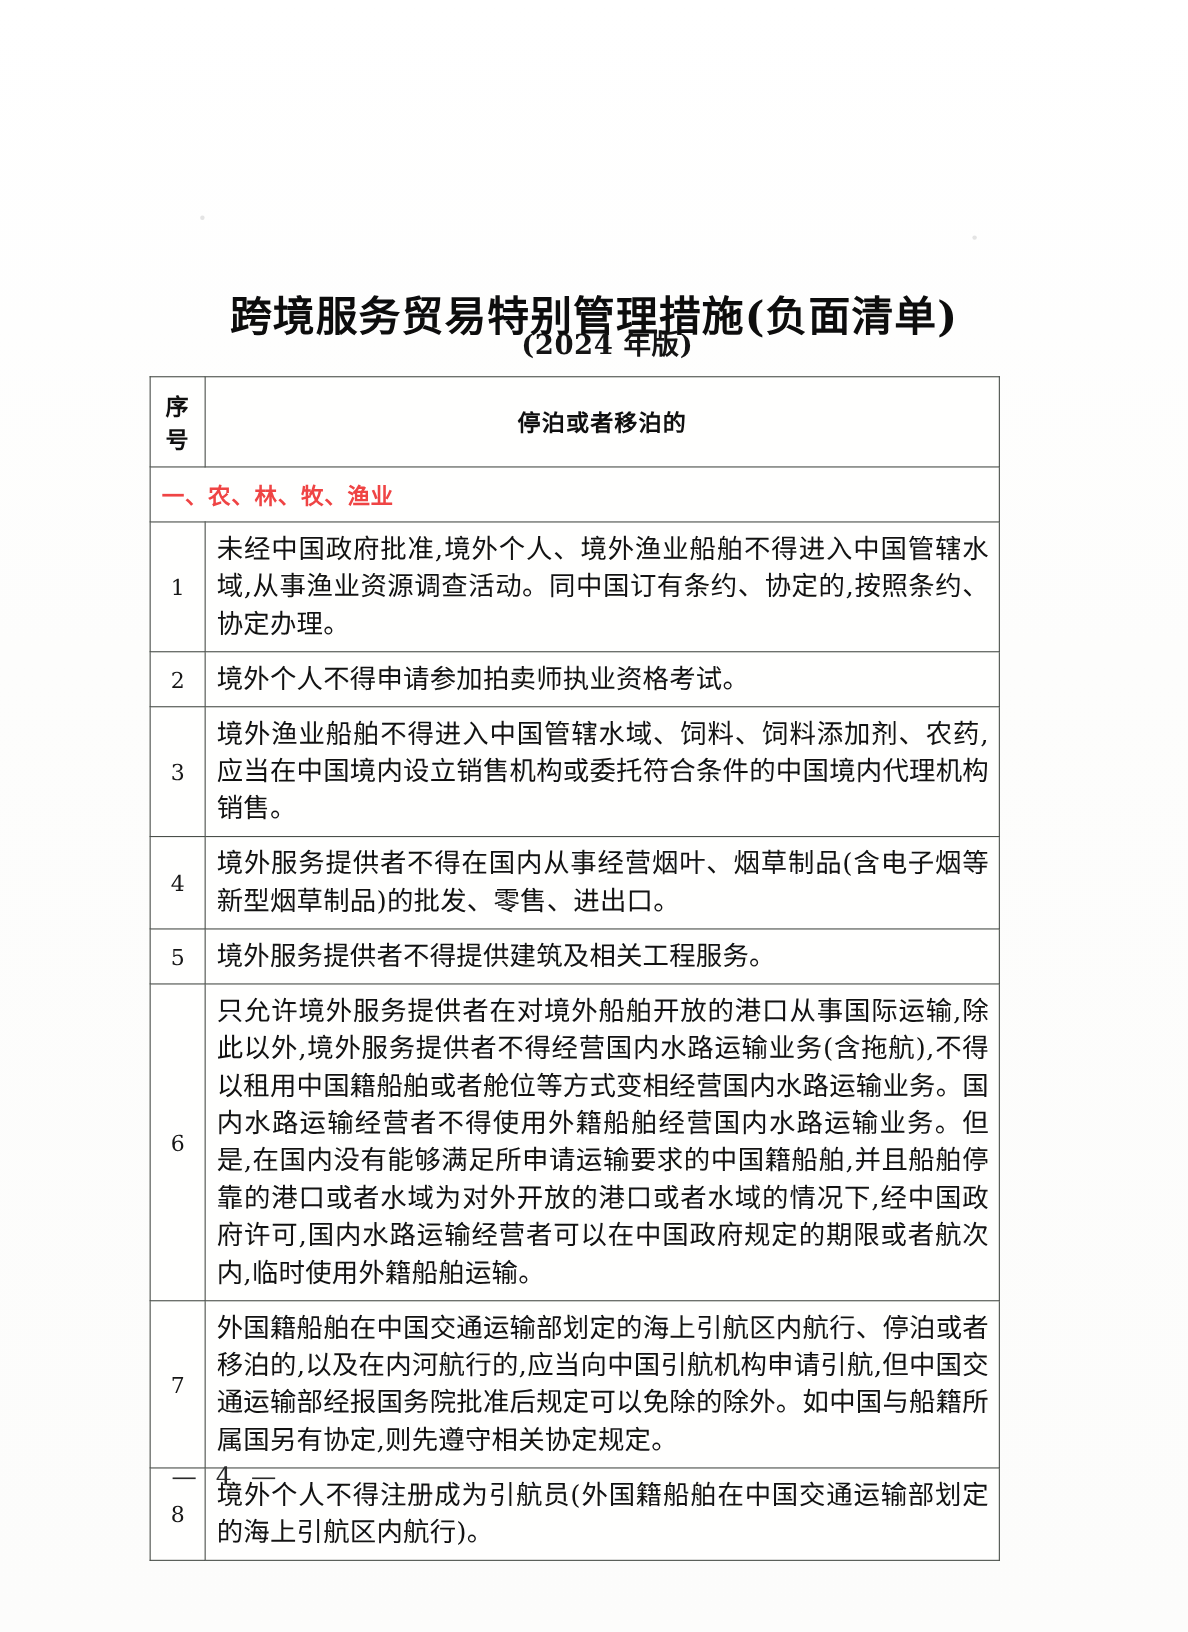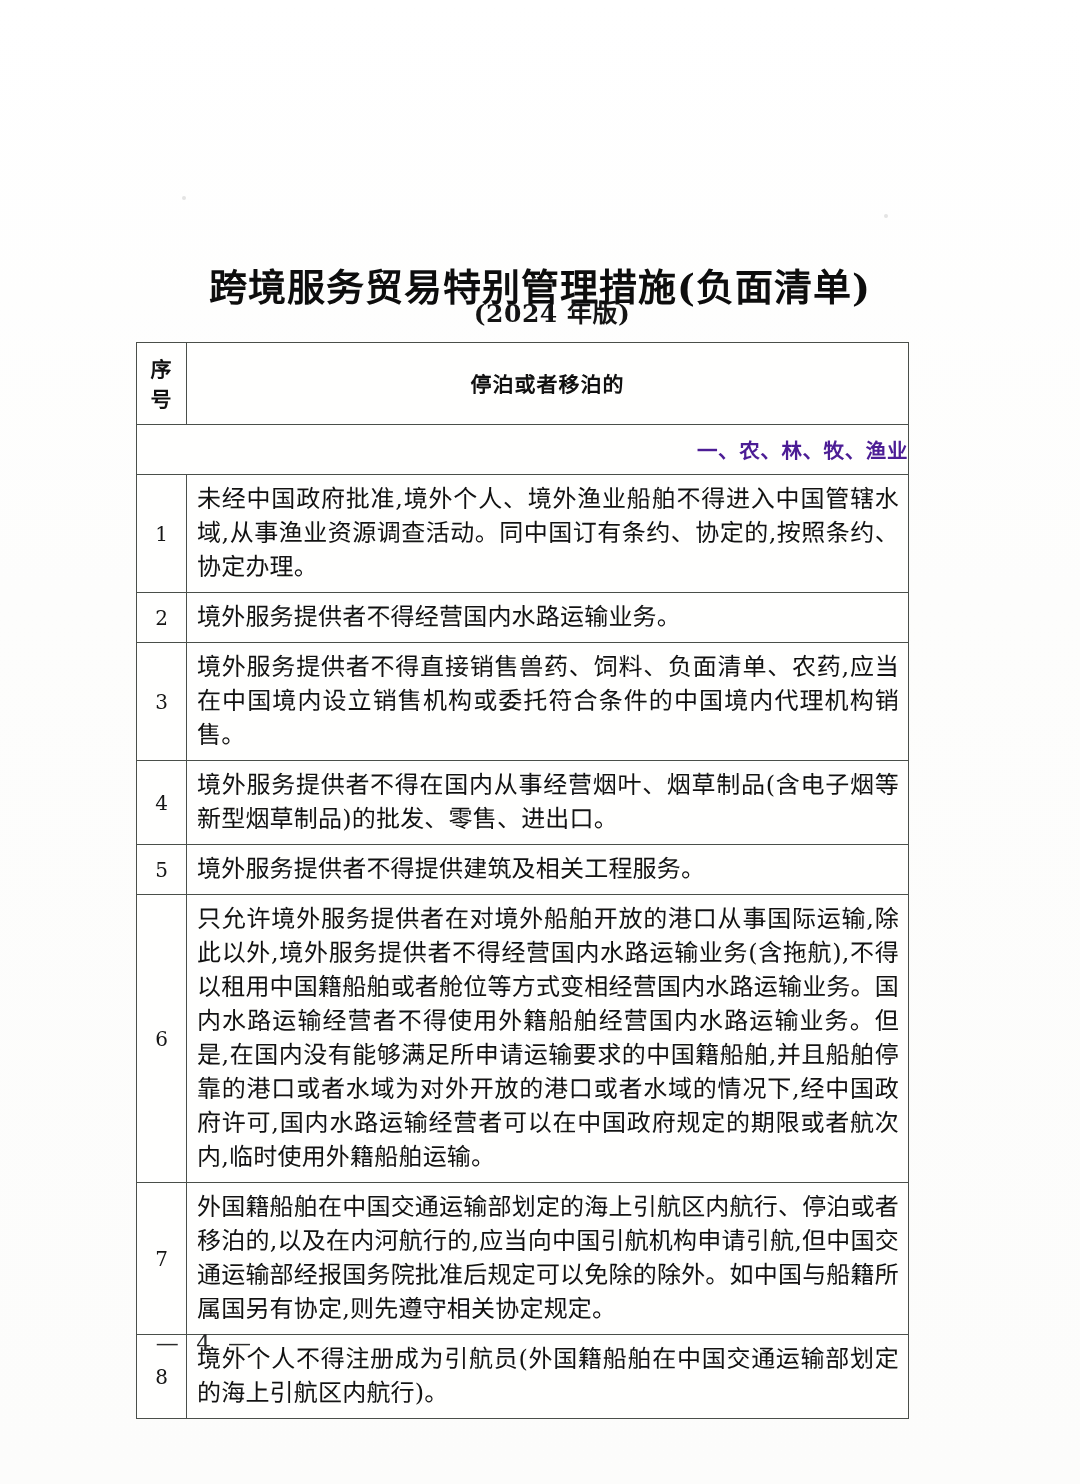--- a/index.html
+++ b/index.html
@@ -70,22 +70,22 @@
     text-align: center;
     padding: 10px 4px 11px 4px;
     letter-spacing: 1px;
     color: #101010;
   }
   td.section-cell {
     font-size: 20.5px;
     font-weight: 700;
     padding: 9px 0 10px 10px;
     letter-spacing: 0.6px;
-    color: #4c1d95;
-    text-align: right;
+    color: #ef4444;
+    text-align: left;
   }
   td.num-cell {
     text-align: center;
     font-size: 20px;
     color: #161616;
     font-family: "DejaVu Serif", "Liberation Serif", serif;
   }
   td.text-cell {
     font-size: 24px;
     line-height: 34px;
@@ -139,25 +139,25 @@
       <tbody id="table-body">
           <tr>
             <td class="section-cell" colspan="2">一、农、林、牧、渔业</td>
           </tr>
           <tr>
             <td class="num-cell">1</td>
             <td class="text-cell">未经中国政府批准,境外个人、境外渔业船舶不得进入中国管辖水域,从事渔业资源调查活动。同中国订有条约、协定的,按照条约、协定办理。</td>
           </tr>
           <tr>
             <td class="num-cell">2</td>
-            <td class="text-cell">境外服务提供者不得经营国内水路运输业务。</td>
+            <td class="text-cell">境外个人不得申请参加拍卖师执业资格考试。</td>
           </tr>
           <tr>
             <td class="num-cell">3</td>
-            <td class="text-cell">境外服务提供者不得直接销售兽药、饲料、负面清单、农药,应当在中国境内设立销售机构或委托符合条件的中国境内代理机构销售。</td>
+            <td class="text-cell">境外渔业船舶不得进入中国管辖水域、饲料、饲料添加剂、农药,应当在中国境内设立销售机构或委托符合条件的中国境内代理机构销售。</td>
           </tr>
           <tr>
             <td class="num-cell">4</td>
             <td class="text-cell">境外服务提供者不得在国内从事经营烟叶、烟草制品(含电子烟等新型烟草制品)的批发、零售、进出口。</td>
           </tr>
           <tr>
             <td class="num-cell">5</td>
             <td class="text-cell">境外服务提供者不得提供建筑及相关工程服务。</td>
           </tr>
           <tr>

